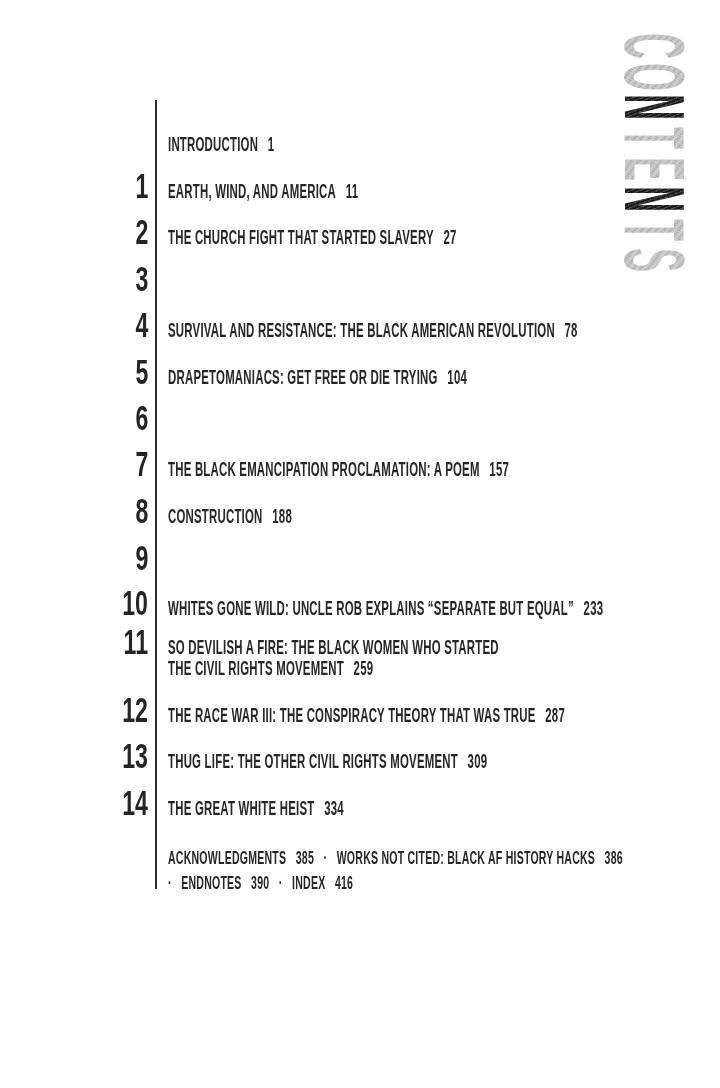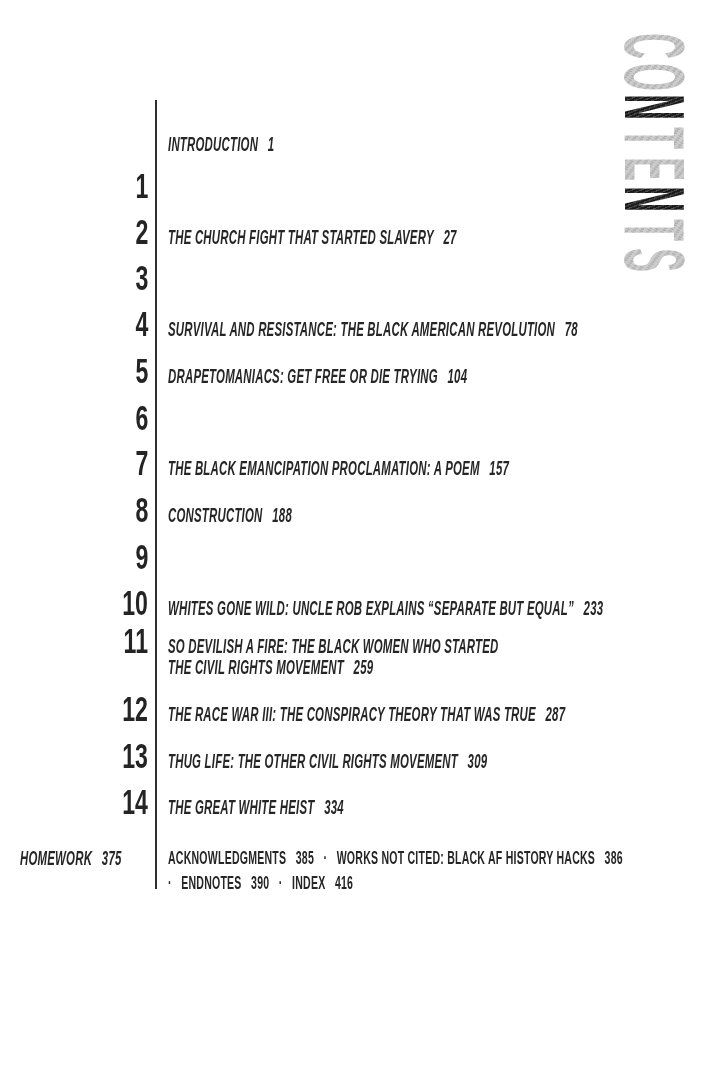--- a/index.html
+++ b/index.html
@@ -40,21 +40,21 @@
   .row{display:flex;align-items:baseline;margin-bottom:19.9px;}
   .row:nth-child(12){margin-top:-8px;}   
   .row:nth-child(16){margin-top:-10px;}  
   .num{width:148px;text-align:right;flex:0 0 148px;}
   .num-txt{
     display:inline-block;transform:scaleX(0.66);transform-origin:100% 50%;
     font-size:35px;line-height:19.8px;font-weight:700;color:#242424;white-space:nowrap;
   }
   .num-txt:empty::before{content:"\200B";}
   .title{margin-left:20px;}
-  .tline{line-height:19.8px;font-style:italic;}
+  .tline{line-height:19.8px;}
   .title-txt{
     display:inline-block;transform:scaleX(0.57);transform-origin:0 50%;
     font-size:20px;font-weight:700;letter-spacing:0.4px;white-space:nowrap;color:#262626;
   }
   .pg{margin-left:17px;}
 
   
   .back-matter{position:absolute;left:168px;top:846px;}
   .bm-line{line-height:24px;}
   .bm-txt{
@@ -98,20 +98,23 @@
 
   <div class="toc-wrap">
       <div class="row">
         <div class="num"><span class="num-txt"></span></div>
         <div class="title">
           <div class="tline"><span class="title-txt">INTRODUCTION<span class="pg">1</span></span></div>
         </div>
       </div>
       <div class="row">
         <div class="num"><span class="num-txt">1</span></div>
+        <div class="title">
+          <div class="tline"><span class="title-txt">EARTH, WIND, AND AMERICA<span class="pg">11</span></span></div>
+        </div>
       </div>
       <div class="row">
         <div class="num"><span class="num-txt">2</span></div>
         <div class="title">
           <div class="tline"><span class="title-txt">THE CHURCH FIGHT THAT STARTED SLAVERY<span class="pg">27</span></span></div>
         </div>
       </div>
       <div class="row">
         <div class="num"><span class="num-txt">3</span></div>
       </div>
@@ -172,23 +175,20 @@
       </div>
       <div class="row">
         <div class="num"><span class="num-txt">14</span></div>
         <div class="title">
           <div class="tline"><span class="title-txt">THE GREAT WHITE HEIST<span class="pg">334</span></span></div>
         </div>
       </div>
       <div class="row double">
       </div>
       <div class="row">
-        <div class="title">
-          <div class="tline"><span class="title-txt">HOMEWORK<span class="pg">375</span></span></div>
-        </div>
       </div>
     </div>
 
   <div class="back-matter">
     <div class="bm-line">
       <span class="bm-txt">ACKNOWLEDGMENTS   385   ·   WORKS NOT CITED: BLACK AF HISTORY HACKS   386</span>
     </div>
     <div class="bm-line">
       <span class="bm-txt">·   ENDNOTES   390   ·   INDEX   416</span>
     </div>

